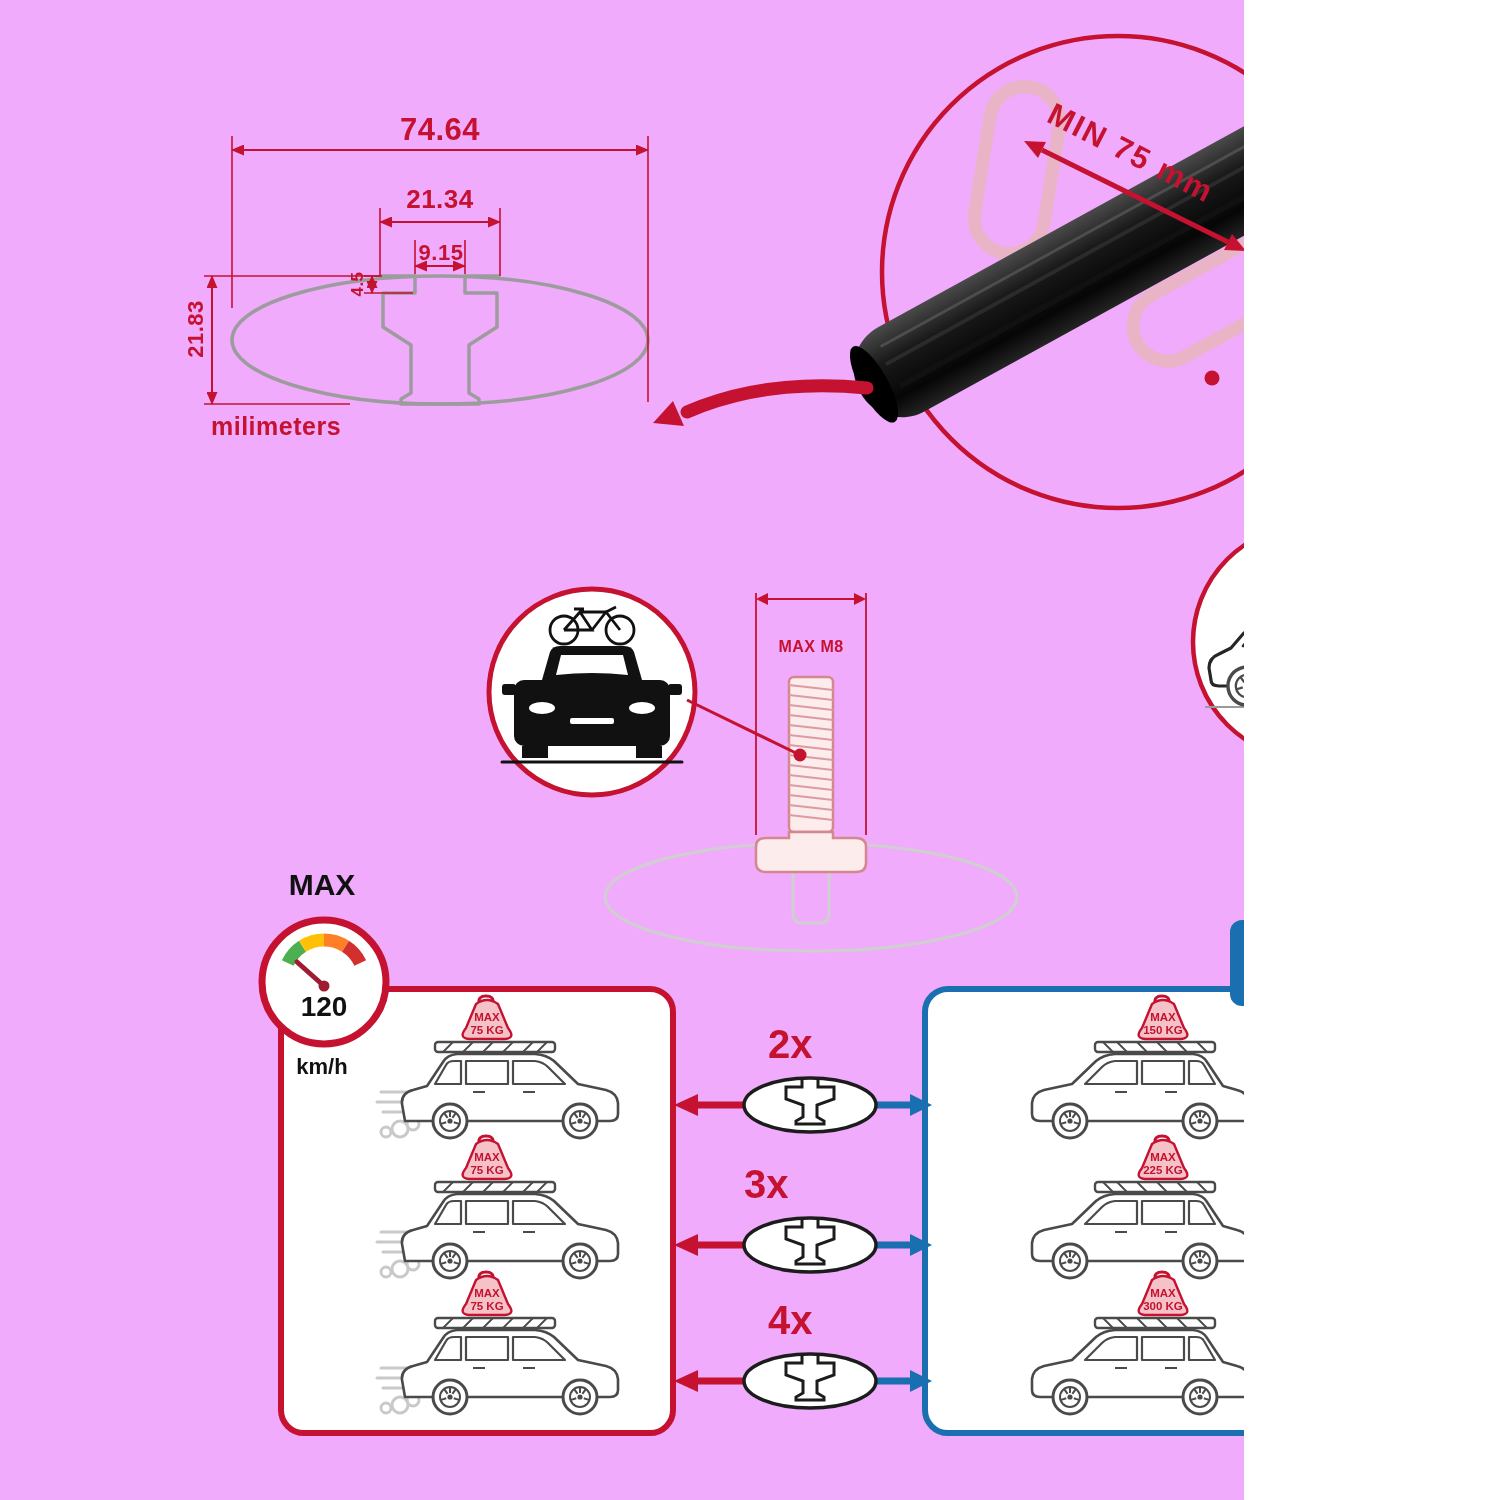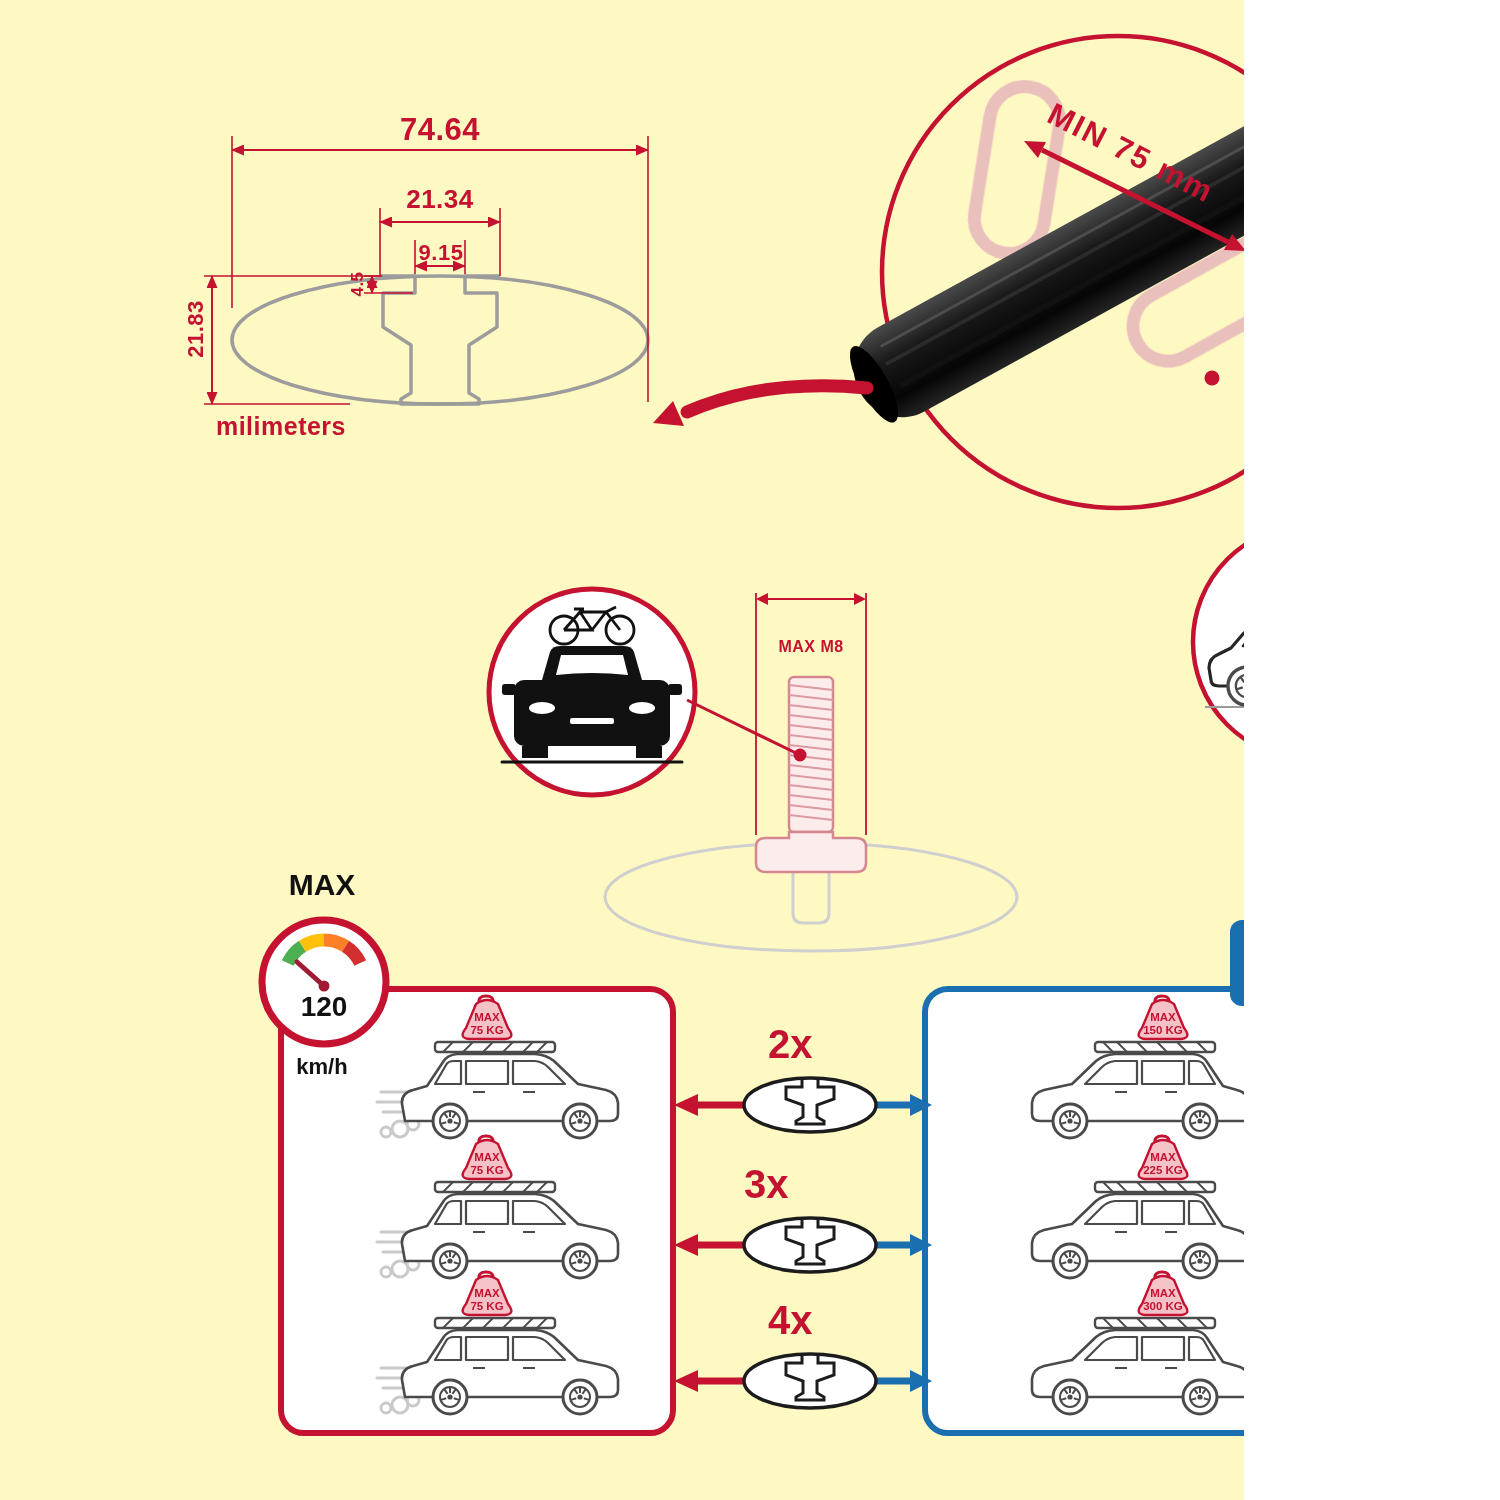--- a/index.html
+++ b/index.html
@@ -1,16 +1,16 @@
 <!DOCTYPE html>
 <html><head>
 <meta charset="utf-8">
 <style>
   html,body{margin:0;padding:0;background:#fff;}
-  #canvas{position:relative;width:1244px;height:1500px;background:#fef9c3;overflow:hidden;
+  #canvas{position:relative;width:1244px;height:1500px;background:#f0abfc;overflow:hidden;
           font-family:"Liberation Sans",sans-serif;}
   .abs{position:absolute;}
   .dim{position:absolute;color:#c41230;font-weight:bold;text-align:center;letter-spacing:.5px;}
   .rot{transform:rotate(-90deg);transform-origin:center center;}
   .blk{position:absolute;color:#111;font-weight:bold;text-align:center;}
   .qty{position:absolute;color:#c41230;font-weight:bold;font-size:40px;text-align:left;}
   .box{position:absolute;background:#fff;border-radius:26px;}
   .box-red{border:6px solid #c41230;}
   .box-blue{border:6px solid #1a6fb0;}
   .cone-text{font:bold 11.5px "Liberation Sans",sans-serif;fill:#c41230;text-anchor:middle;}
@@ -106,21 +106,21 @@
       <line x1="52" y1="176" x2="52" y2="304" marker-start="url(#ah)" marker-end="url(#ah)"></line>
       <line x1="44" y1="176" x2="220" y2="176" stroke-width="1.6"></line>
       <line x1="44" y1="304" x2="190" y2="304" stroke-width="1.6"></line>
     </g>
   </svg>
   <div class="dim" style="left:385px;top:112px;width:110px;font-size:31px">74.64</div>
   <div class="dim" style="left:392px;top:184px;width:96px;font-size:26px">21.34</div>
   <div class="dim" style="left:403px;top:240px;width:76px;font-size:22px">9.15</div>
   <div class="dim rot" style="left:338px;top:274px;width:40px;font-size:17px">4.5</div>
   <div class="dim rot" style="left:158px;top:316px;width:76px;font-size:22px">21.83</div>
-  <div class="dim" style="left:206px;top:412px;width:140px;font-size:25px;text-align:right">milimeters</div>
+  <div class="dim" style="left:206px;top:412px;width:140px;font-size:25px;text-align:center">milimeters</div>
 
   <svg class="abs" style="left:830px;top:20px" width="600" height="545" viewBox="0 0 600 545">
     <defs>
       <linearGradient id="gbar" x1="0" y1="0" x2="0" y2="1">
         <stop offset="0" stop-color="#4a4a4a"></stop>
           <stop offset="0.35" stop-color="#191919"></stop>
         <stop offset="0.75" stop-color="#060606"></stop>
           <stop offset="1" stop-color="#242424"></stop>
       </linearGradient>
     </defs>

